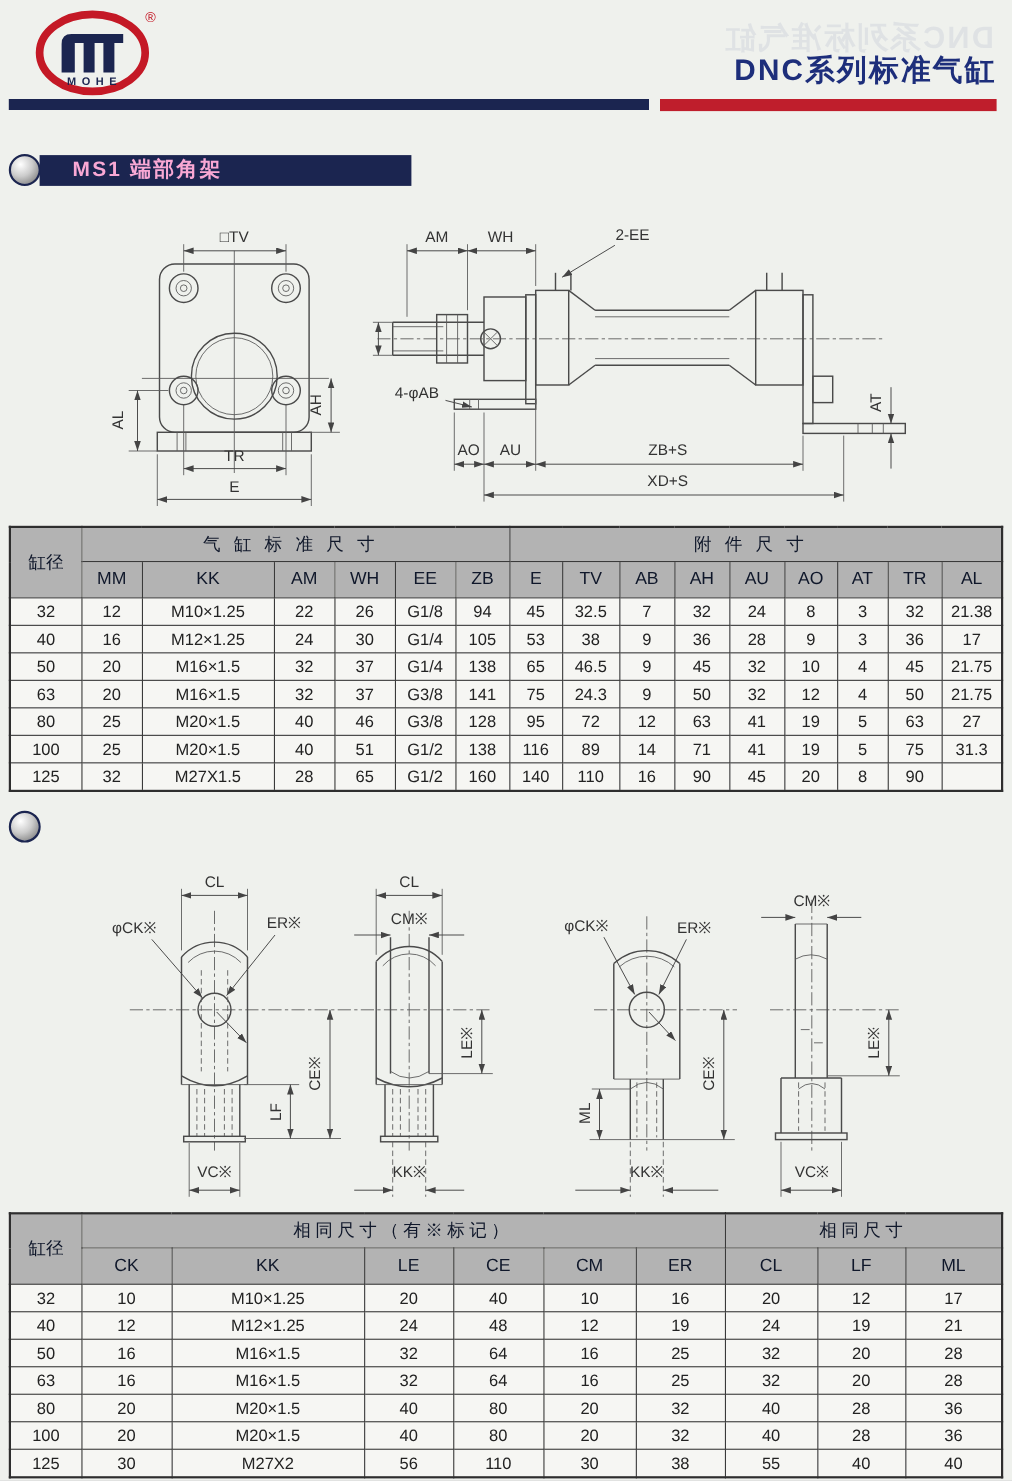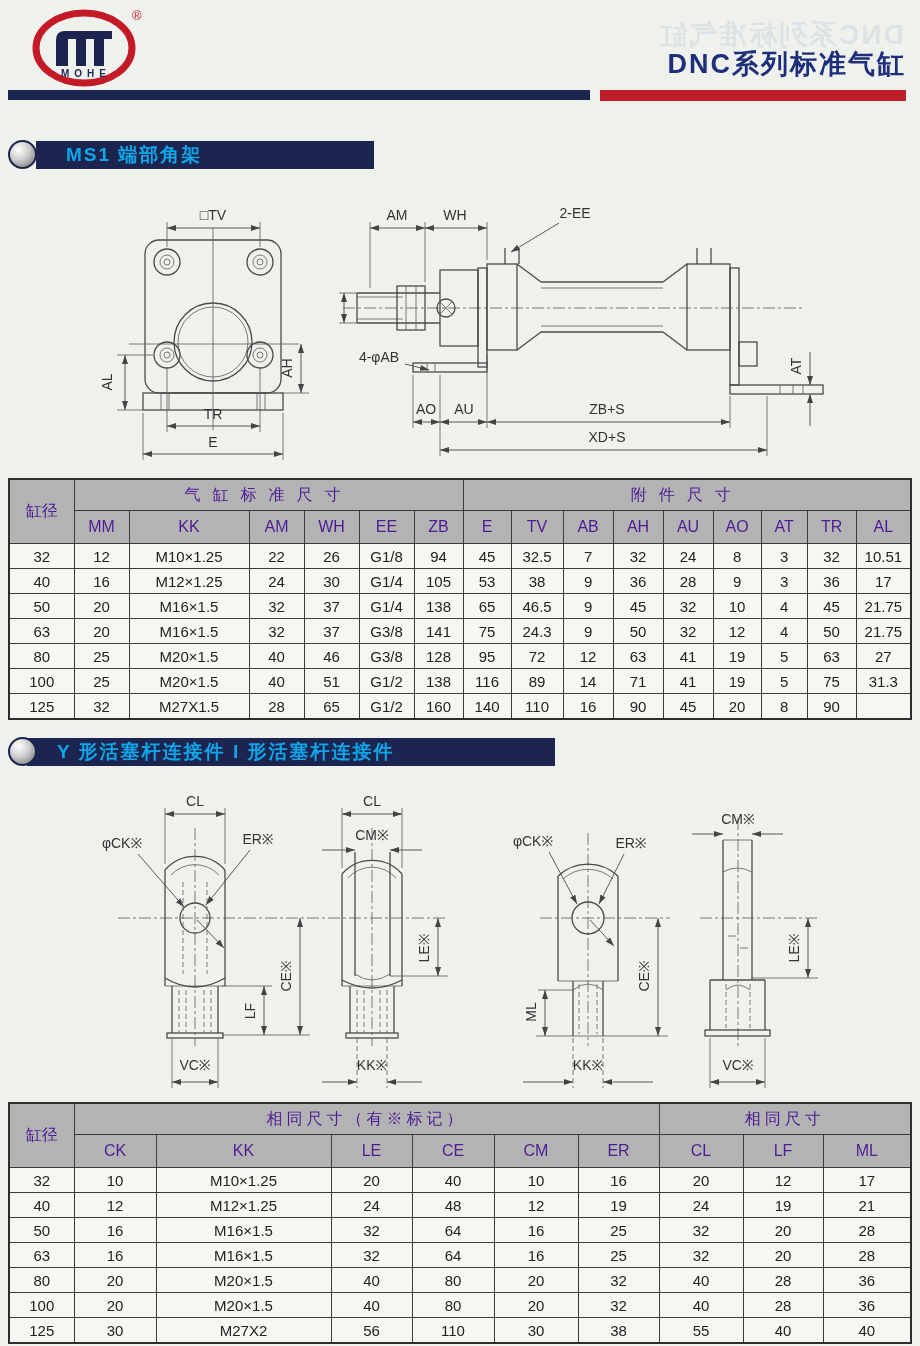--- a/index.html
+++ b/index.html
@@ -7,21 +7,21 @@
         font-family:"Liberation Sans",sans-serif;color:#1c1c1c;}
   
   .logo{position:absolute;left:28px;top:4px;}
   .ghost-title{position:absolute;right:16px;top:16px;font-size:28px;font-weight:bold;
         color:#1d2e7b;opacity:.07;transform:scaleX(-1);letter-spacing:2px;}
   .page-title{position:absolute;right:14px;top:46px;font-size:27px;font-weight:bold;
         color:#1d2e7b;letter-spacing:2px;}
   .bar-navy{position:absolute;left:8px;top:90px;width:582px;height:10px;background:#1b2550;}
   .bar-red{position:absolute;left:600px;top:90px;width:306px;height:11px;background:#bf1e2c;}
   
-  .sec{position:absolute;height:28px;background:#1b2550;color:#0ea5e9;font-size:19px;
+  .sec{position:absolute;height:28px;background:#1b2550;color:#f9a8d4;font-size:19px;
        font-weight:bold;line-height:28px;padding-left:30px;box-sizing:border-box;letter-spacing:2px;}
   .sec1{left:36px;top:141px;width:338px;}
   .sec2{left:27px;top:738px;width:528px;}
   .bullet{position:absolute;width:29px;height:29px;border-radius:50%;box-sizing:border-box;
        background:radial-gradient(circle at 35% 30%,#ffffff,#cccccc 45%,#8e8e8e 80%,#767676);
        border:2px solid #1b2550;z-index:2;}
   .b1{left:8px;top:140px;}
   .b2{left:8px;top:737px;}
   
   .dwg{position:absolute;}
@@ -29,21 +29,21 @@
   .t{fill:none;stroke:#5a5a5a;stroke-width:.8;}
   .ct{fill:none;stroke:#5a5a5a;stroke-width:.8;stroke-dasharray:12 3 3 3;}
   .dsh{fill:none;stroke:#5a5a5a;stroke-width:.8;stroke-dasharray:5 3;}
   .dim{fill:none;stroke:#4a4a4a;stroke-width:.9;}
   .lbl{font-family:"Liberation Sans",sans-serif;font-size:14px;fill:#333333;}
   
   table.spec{position:absolute;border-collapse:collapse;table-layout:fixed;
        background:#f6f6f3;border:2px solid #2e2e2e;}
   .spec th,.spec td{border:1px solid #3a3a3a;text-align:center;padding:0;font-weight:normal;
        overflow:hidden;white-space:nowrap;}
-  .spec thead th{background:#b3b3b3;font-size:16px;color:#4c1d95;}
+  .spec thead th{background:#b3b3b3;font-size:16px;color:#0f172a;}
   .spec thead tr.r1 th{height:30px;}
   .spec thead tr.r2 th{height:32px;}
   .spec tbody td{height:24px;font-size:15px;color:#222222;}
   .g1{letter-spacing:12px;font-size:17px;}
   .g2{letter-spacing:4px;font-size:17px;}
   .dia{font-size:16px;}
 </style>
 </head>
 <body>
 
@@ -248,21 +248,21 @@
           <td>G1/8</td>
           <td>94</td>
           <td>45</td>
           <td>32.5</td>
           <td>7</td>
           <td>32</td>
           <td>24</td>
           <td>8</td>
           <td>3</td>
           <td>32</td>
-          <td>10.51</td>
+          <td>21.38</td>
         </tr>
       <tr>
           <td>40</td>
           <td>16</td>
           <td>M12×1.25</td>
           <td>24</td>
           <td>30</td>
           <td>G1/4</td>
           <td>105</td>
           <td>53</td>
@@ -362,21 +362,20 @@
           <td>45</td>
           <td>20</td>
           <td>8</td>
           <td>90</td>
           <td></td>
         </tr>
     </tbody>
   </table>
 
   <div class="bullet b2"></div>
-  <div class="sec sec2"><span>Y 形活塞杆连接件 I 形活塞杆连接件</span></div>
 
   <svg class="dwg" style="left:0;top:778px;" width="920" height="322" viewBox="0 0 920 322">
     <defs>
         <marker id="a3" markerWidth="10" markerHeight="8" refX="9" refY="3" orient="auto-start-reverse" markerUnits="userSpaceOnUse">
           <path d="M0,0 L9,3 L0,6 Z" fill="#444"></path>
         </marker>
       </defs>
     <line x1="118" y1="140" x2="448" y2="140" class="ct"></line>
     <line x1="540" y1="140" x2="670" y2="140" class="ct"></line>
     <line x1="700" y1="140" x2="818" y2="140" class="ct"></line>

